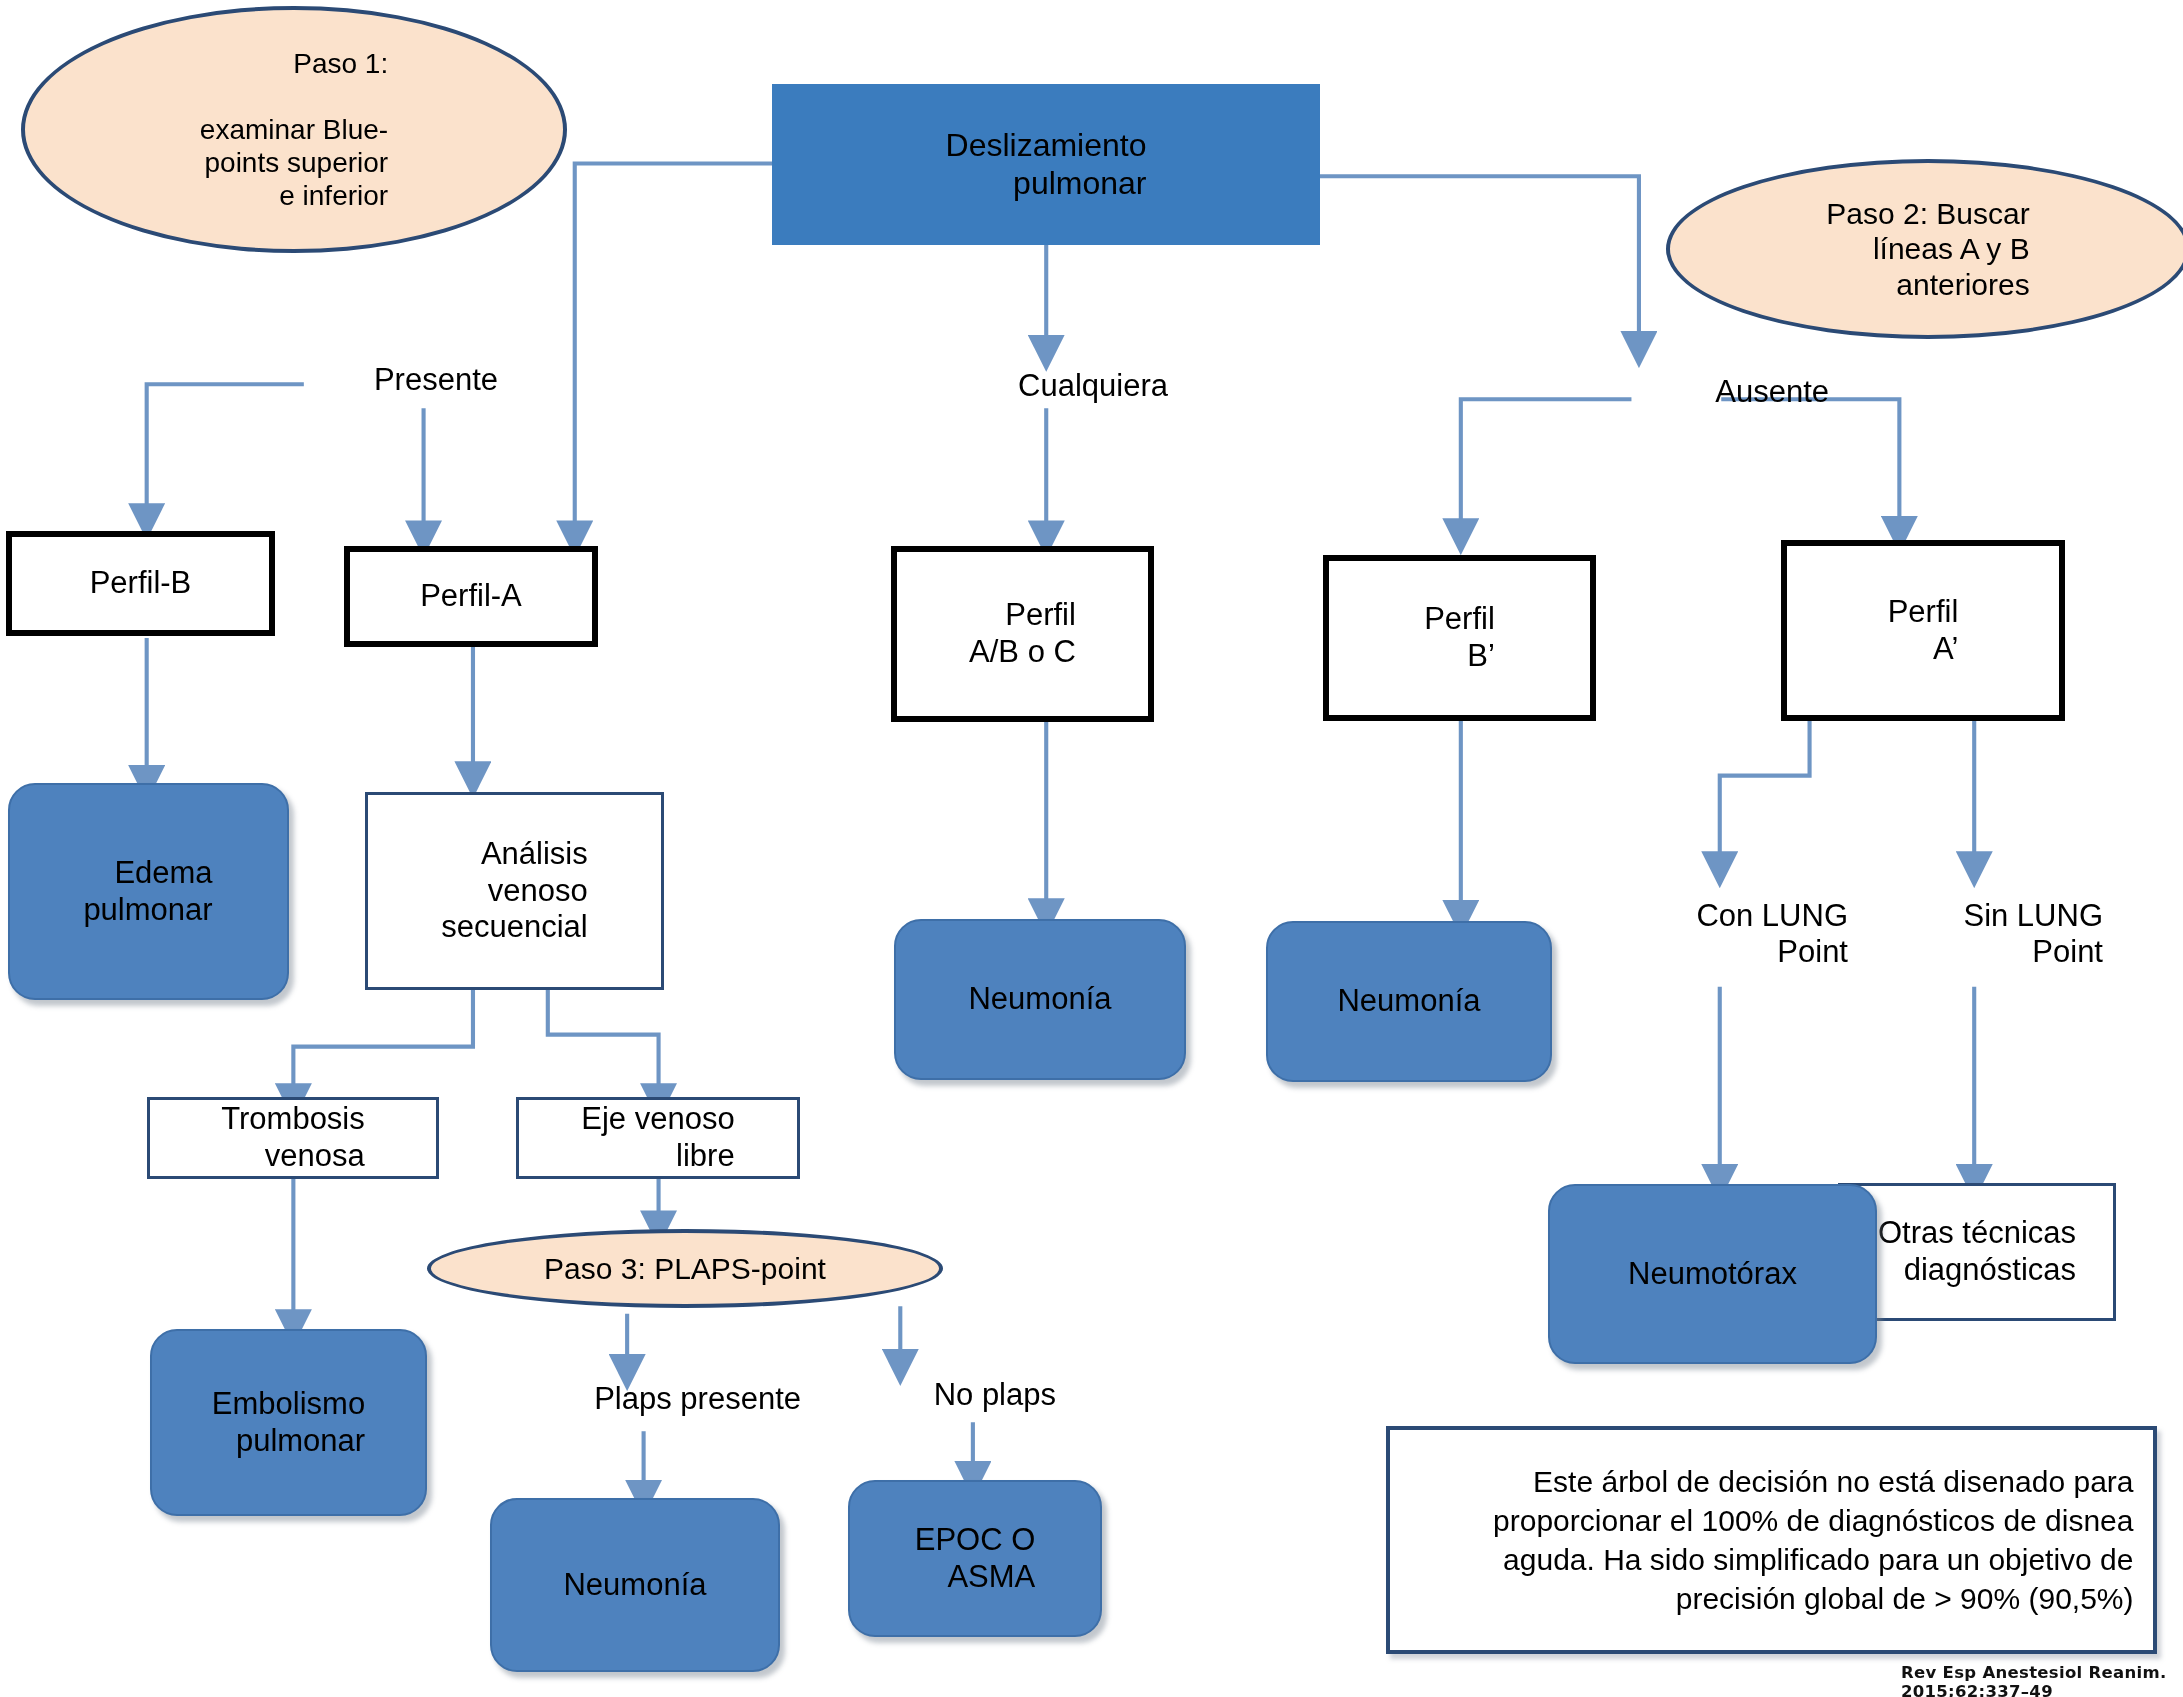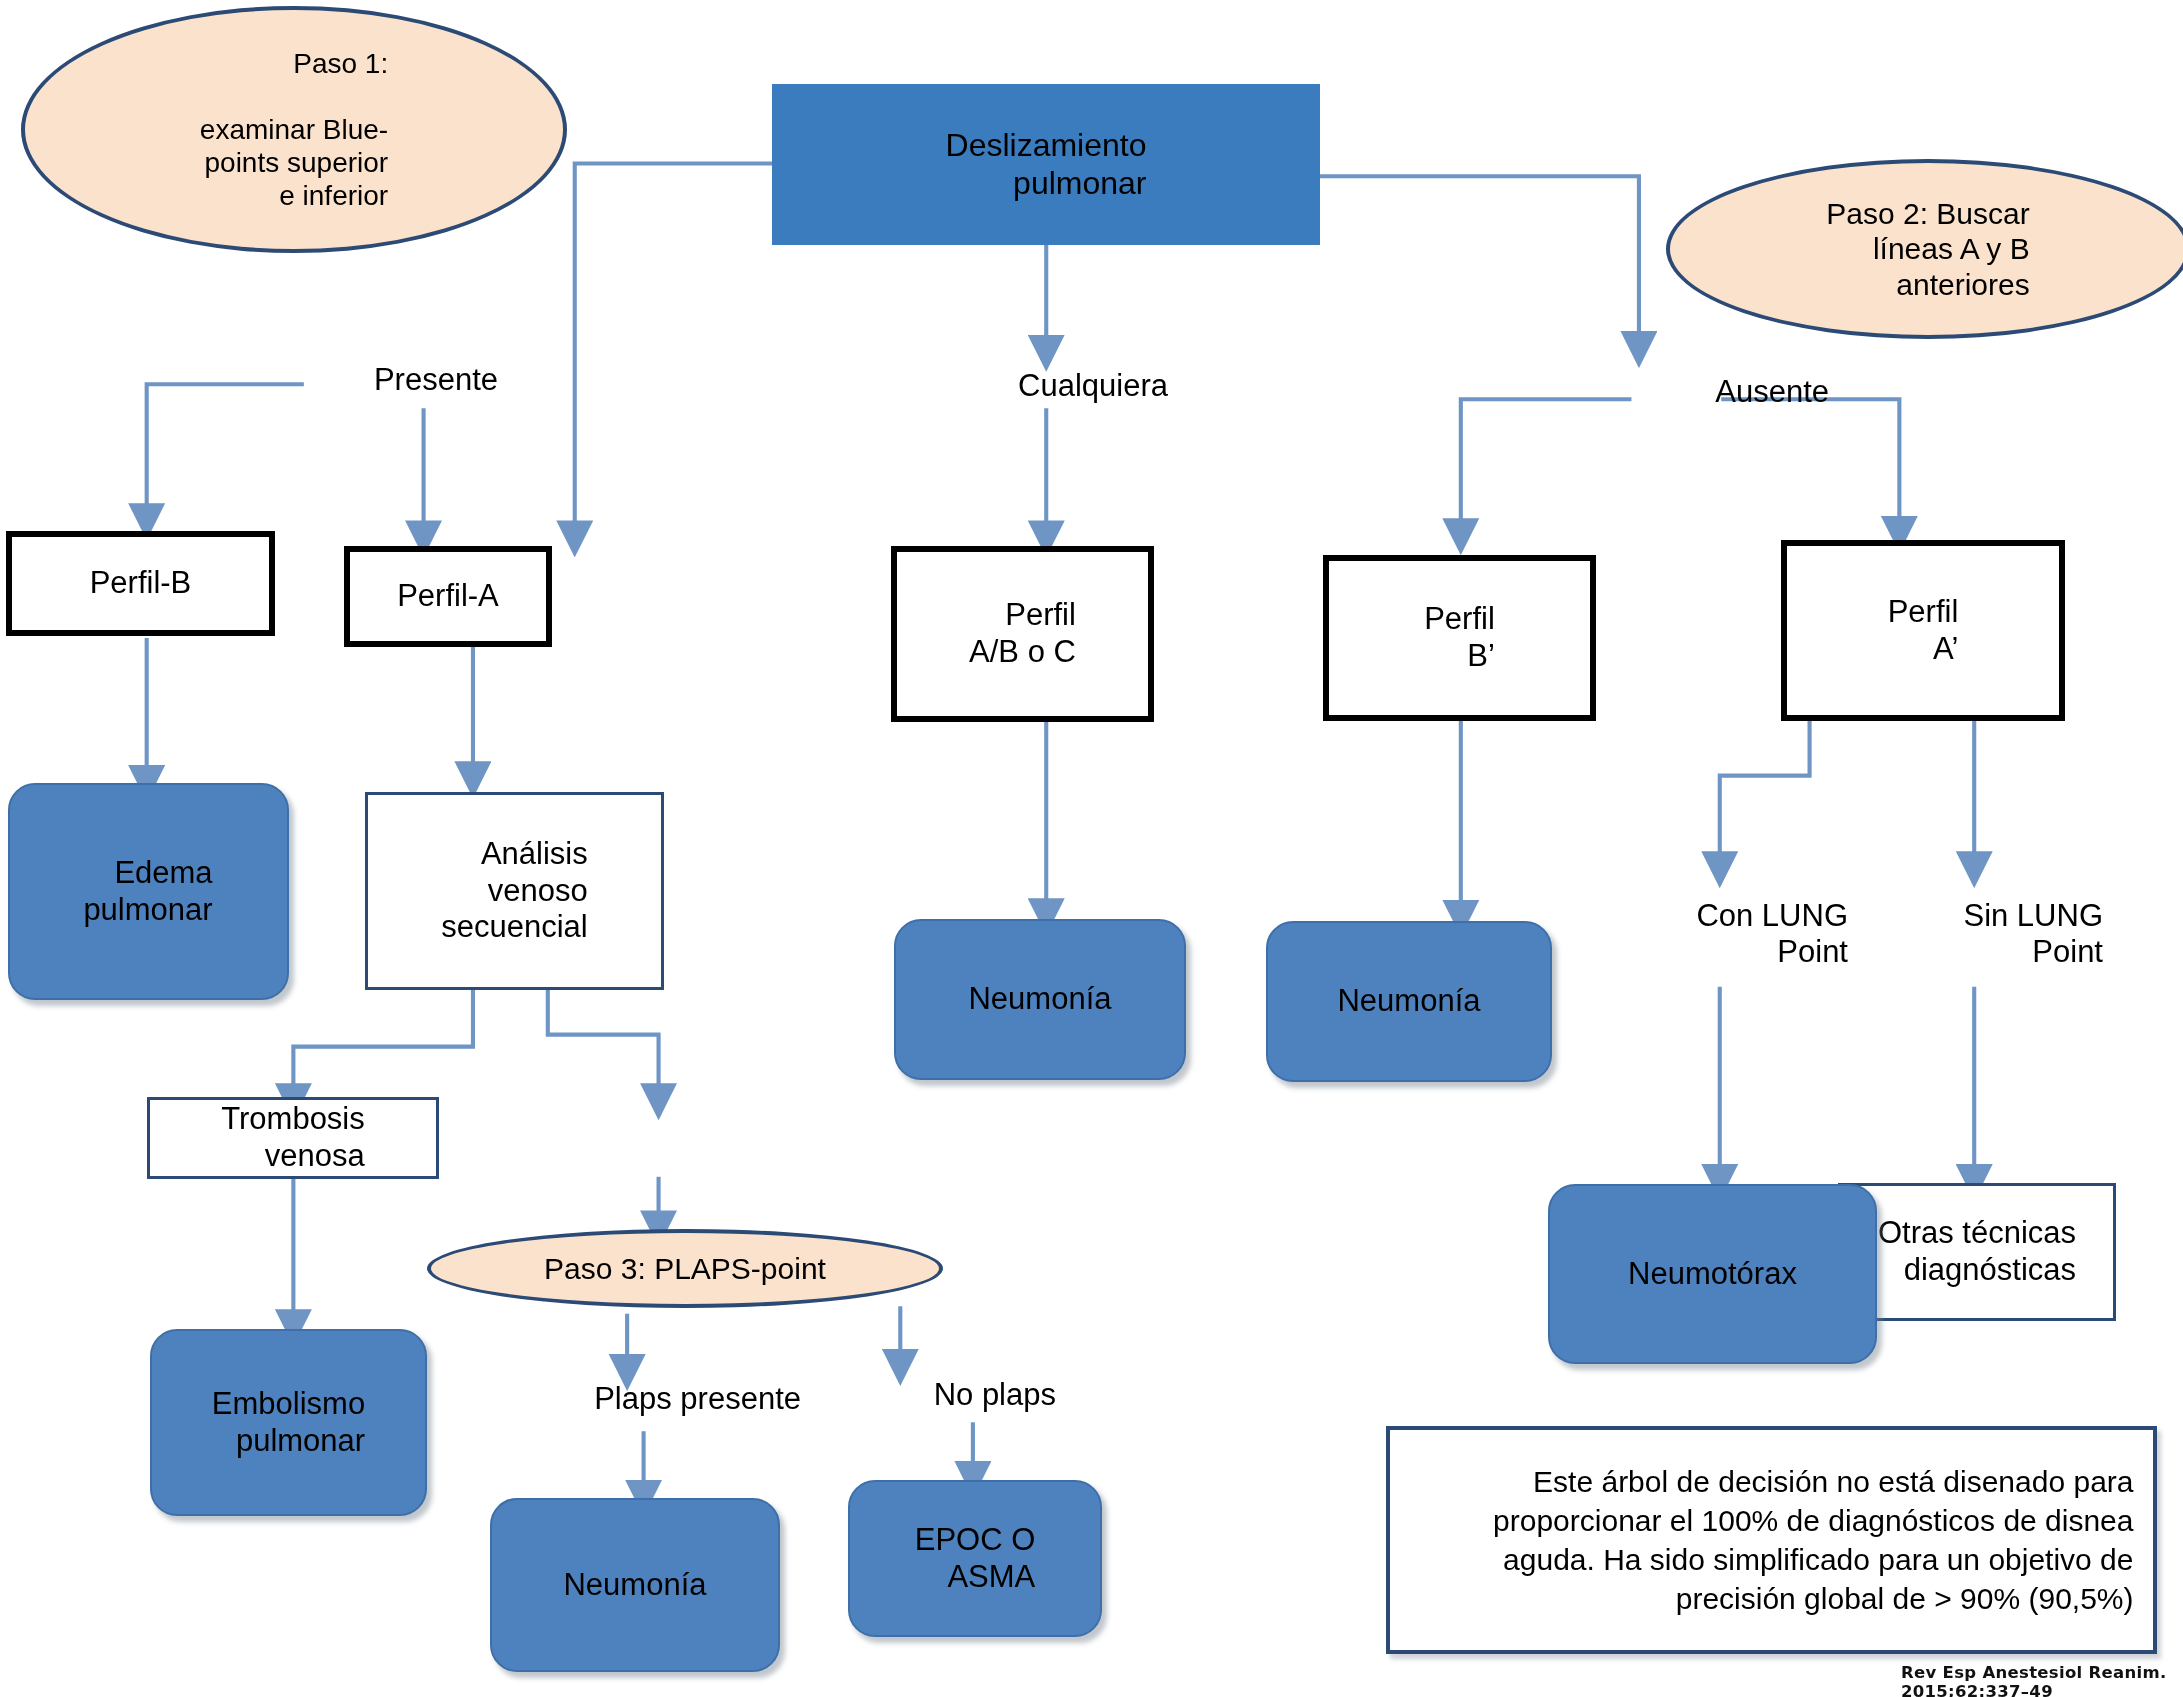--- a/index.html
+++ b/index.html
@@ -173,38 +173,40 @@
 
   <div class="edge-label" style="left:1849px;top:898px;width:254px;font-size:31px;">Sin LUNG
 Point</div>
 
   <div class="edge-label" style="left:487px;top:1381px;width:314px;font-size:31px;">Plaps presente</div>
 
   <div class="edge-label" style="left:831px;top:1377px;width:225px;font-size:31px;">No plaps</div>
 
   <div class="node hard-box" style="left:6px;top:531px;width:269px;height:105px;font-size:31px;">Perfil-B</div>
 
-  <div class="node hard-box" style="left:344px;top:546px;width:208px;height:101px;font-size:31px;">Perfil-A</div>
+  <div class="node hard-box" style="left:344px;top:546px;width:254px;height:101px;font-size:31px;">Perfil-A</div>
 
   <div class="node hard-box" style="left:891px;top:546px;width:263px;height:176px;font-size:31px;">Perfil
 A/B o C</div>
 
   <div class="node hard-box" style="left:1323px;top:555px;width:273px;height:166px;font-size:31px;">Perfil
 B’</div>
 
   <div class="node hard-box" style="left:1781px;top:540px;width:284px;height:181px;font-size:31px;">Perfil
 A’</div>
 
   <div class="node thin-box" style="left:365px;top:792px;width:299px;height:198px;font-size:31px;">Análisis
 venoso
 secuencial</div>
 
   <div class="node thin-box" style="left:147px;top:1097px;width:292px;height:82px;font-size:31px;">Trombosis
 venosa</div>
 
+  <div class="node thin-box" style="left:516px;top:1097px;width:284px;height:82px;font-size:31px;">Eje venoso
+libre</div>
 
   <div class="node thin-box" style="left:1838px;top:1183px;width:278px;height:138px;font-size:31px;">Otras técnicas
 diagnósticas</div>
 
   <div class="node term-box" style="left:7.5px;top:783px;width:281px;height:217px;font-size:31px;">Edema
 pulmonar</div>
 
   <div class="node term-box" style="left:150px;top:1329px;width:277px;height:187px;font-size:31px;">Embolismo
 pulmonar</div>
 

